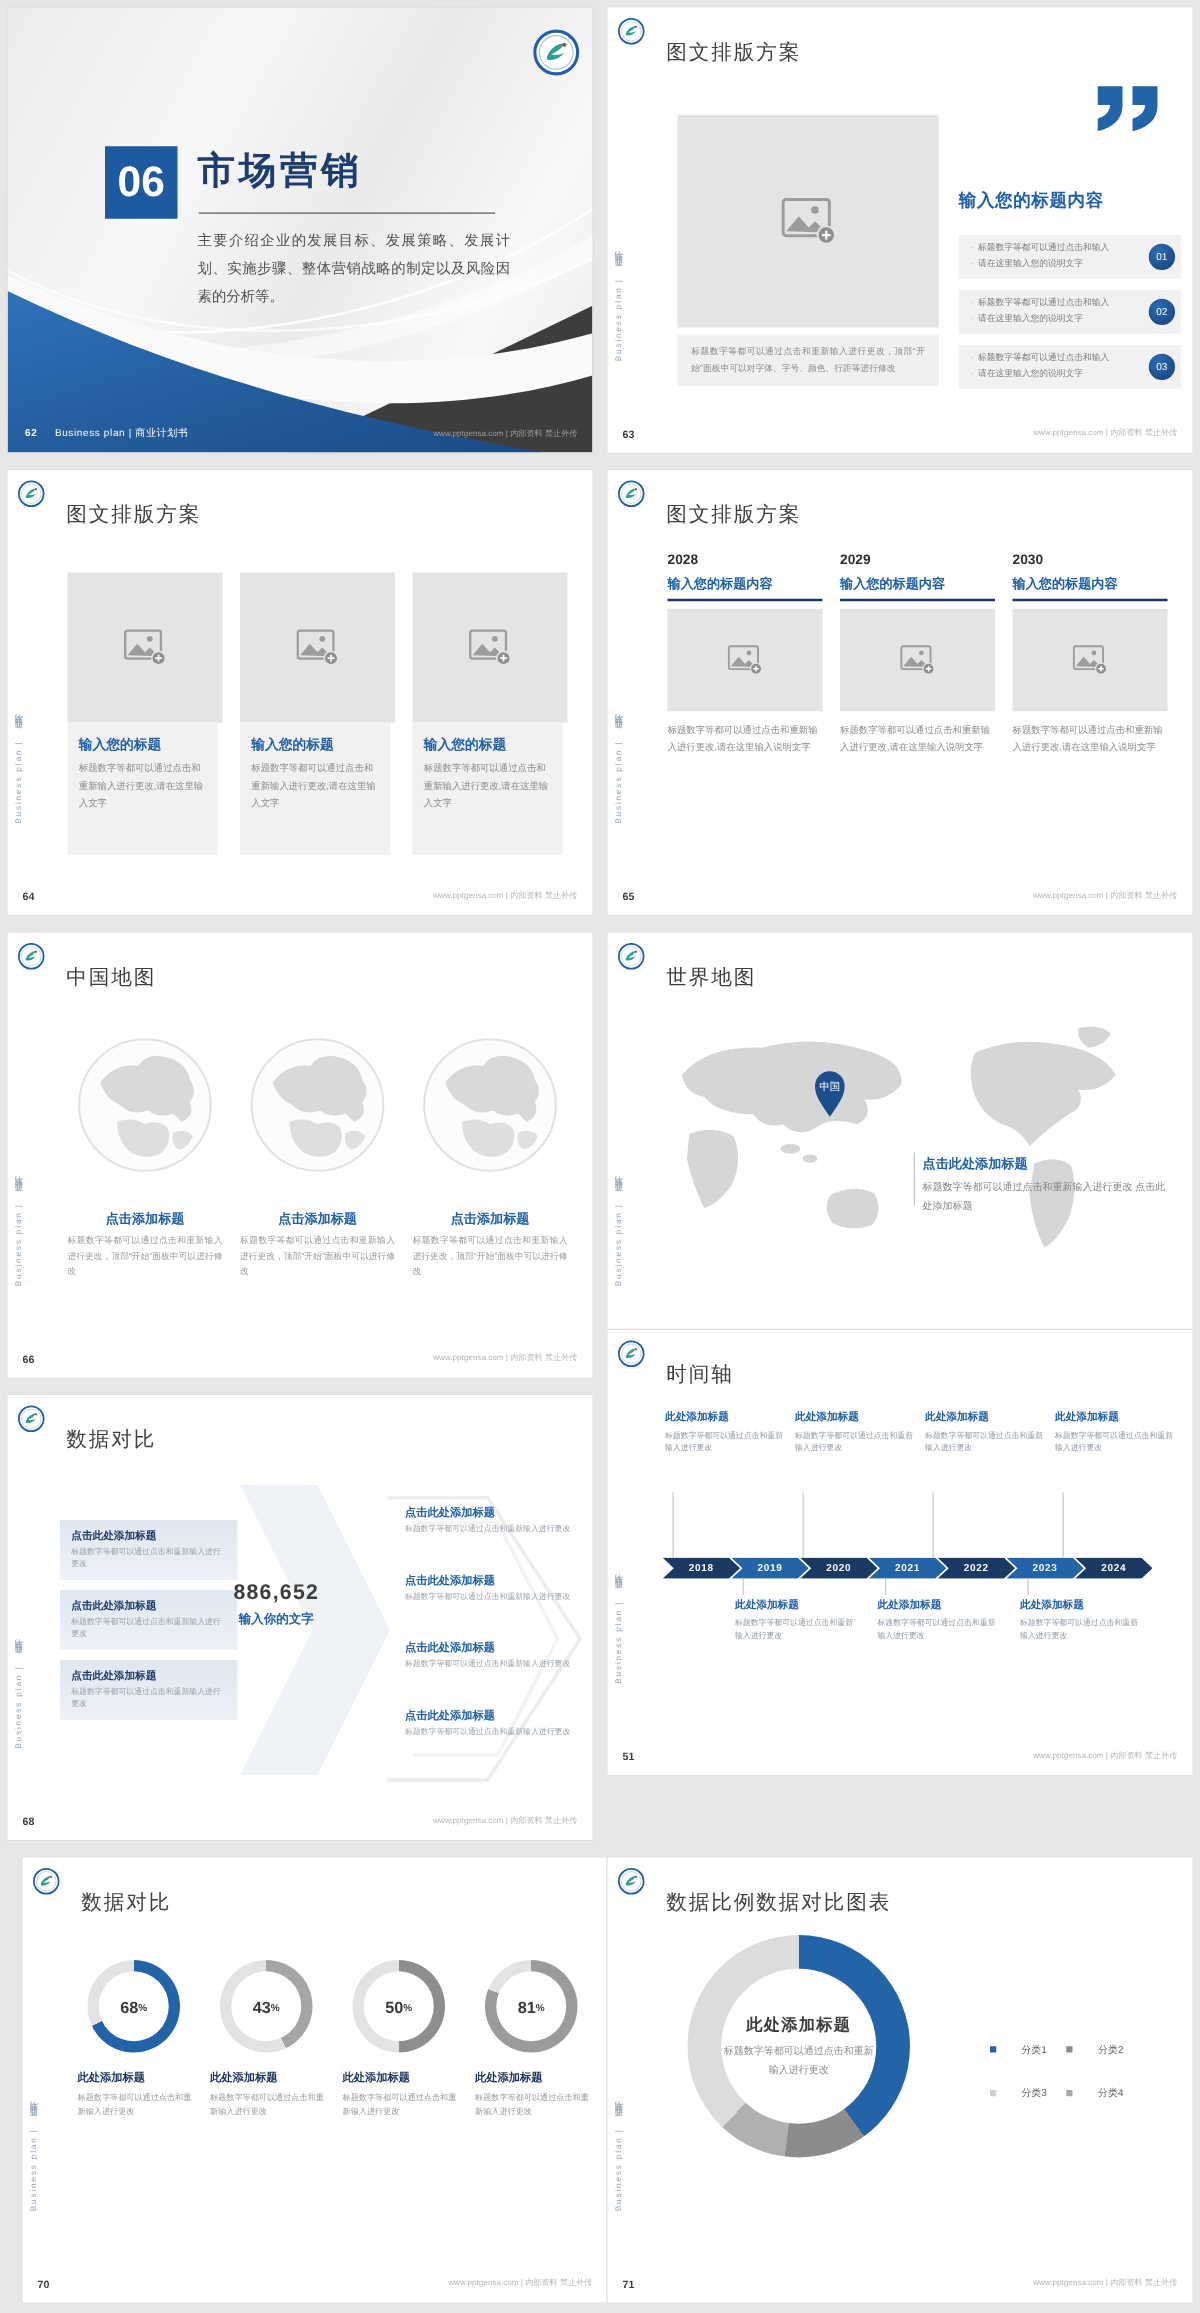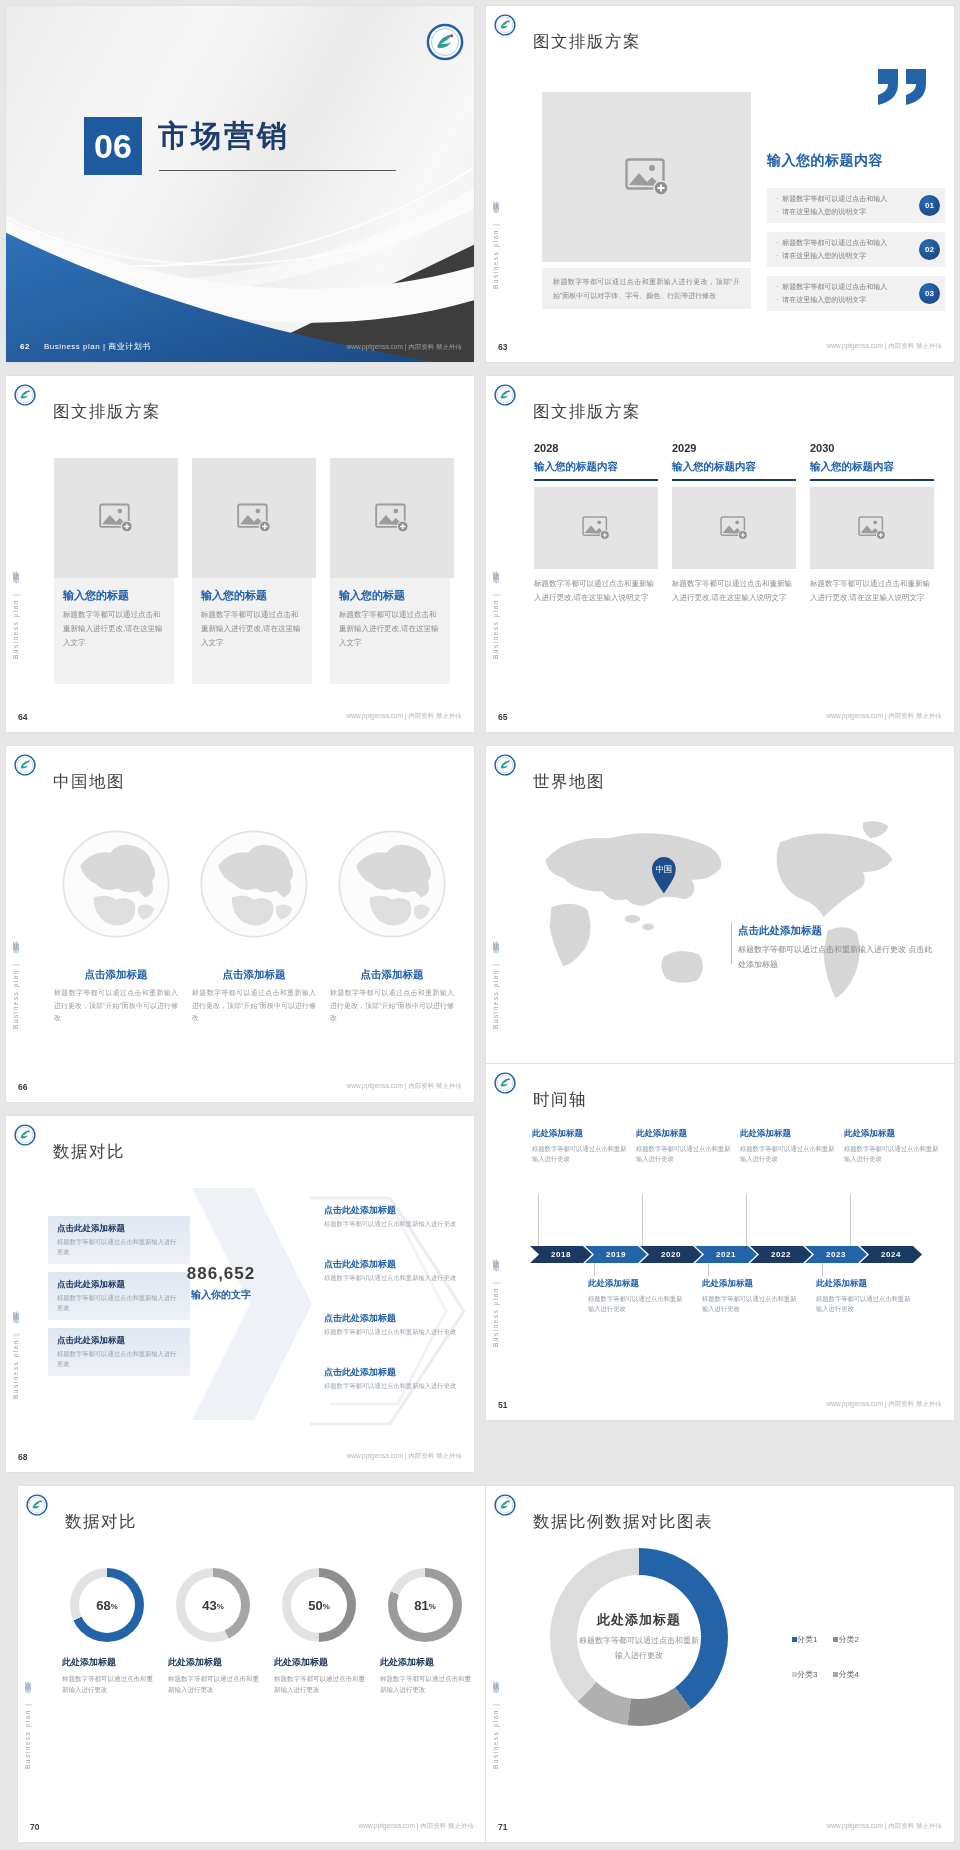--- a/index.html
+++ b/index.html
@@ -35,21 +35,21 @@
 .cfoot .n{font-weight:bold}
 .curl{position:absolute;right:12px;bottom:10px;font-size:6.5px;color:#9d9d9d}
 
 .ph63{left:56px;top:86px;width:209px;height:170px}
 .cap63{position:absolute;left:56px;top:262px;width:209px;background:#f0f0f0;padding:7px 11px;font-size:7px;color:#8a8a8a;line-height:1.95;text-align:justify}
 .quote63{position:absolute;left:392px;top:62px;width:52px;height:38px}
 .h63{position:absolute;left:281px;top:146px;font-size:14px;font-weight:bold;color:#2060a8;letter-spacing:.5px}
 .row63{position:absolute;left:281px;width:178px;height:35px;background:#f1f1f1;padding:5px 9px}
 .row63 .bl{font-size:7px;color:#7d7d7d;line-height:1.8}
 .row63 .bl::before{content:"·";margin-right:4px;color:#9a9a9a}
-.numcirc{position:absolute;right:5px;top:7px;width:21px;height:21px;border-radius:50%;background:radial-gradient(circle at 35% 30%,#2a6cb5,#173f78);color:#fff;font-size:8px;font-weight:bold;display:flex;align-items:center;justify-content:center}
+.numcirc{position:absolute;right:5px;top:7px;width:21px;height:21px;border-radius:50%;background:radial-gradient(circle at 35% 30%,#2a6cb5,#173f78);color:#fff;font-size:8px;font-weight:normal;display:flex;align-items:center;justify-content:center}
 
 .col3{position:absolute;width:120px}
 .c64 .img{position:relative;width:124px;height:120px;background:#e4e4e4;display:flex;align-items:center;justify-content:center}
 .c64 .card{background:#f1f1f1;padding:10px 9px;height:106px}
 .c64 h3{font-size:11px;color:#2060a8;margin-bottom:5px}
 .c64 p{font-size:7.5px;color:#8c8c8c;line-height:1.85}
 .c65 .yr{font-size:11px;font-weight:bold;color:#303030;margin-bottom:6px}
 .c65 h3{font-size:10.5px;color:#2060a8;margin-bottom:5px}
 .c65 .ul{width:124px;height:2px;background:#1b3a63;margin-bottom:6px}
 .c65 .img{position:relative;width:124px;height:82px;background:#e4e4e4;display:flex;align-items:center;justify-content:center;margin-bottom:8px}
@@ -99,21 +99,21 @@
 .it70 h3{font-size:9px;color:#1c355c;margin-top:14px}
 .it70 p{font-size:6.5px;color:#999;line-height:1.7;margin-top:4px}
 
 .d71{position:absolute;left:64px;top:62px;width:178px;height:178px}
 .d71::after{content:"";position:absolute;inset:27px;background:#fff;border-radius:50%}
 .ctr71{position:absolute;left:64px;top:62px;width:178px;height:178px;display:flex;flex-direction:column;align-items:center;justify-content:center;z-index:1}
 .ctr71 h3{font-size:13px;color:#3c3c3c;letter-spacing:1px}
 .ctr71 p{font-size:8px;color:#8d8d8d;line-height:1.8;width:124px;text-align:center;margin-top:5px}
 .leg71{position:absolute;left:306px;top:148px}
 .leg71 .lr{display:flex;gap:16px;margin-bottom:24px}
-.leg71 .li{display:flex;align-items:center;gap:0;font-size:8px;color:#5f5f5f}
+.leg71 .li{display:flex;align-items:center;gap:20px;font-size:8px;color:#5f5f5f}
 .sw{width:5px;height:5px;display:inline-block}
 h1,h2,h3{font-weight:bold}
 </style>
 </head>
 <body>
 
 <svg width="0" height="0" style="position:absolute" aria-hidden="true">
   <defs>
     <g id="logo">
       <circle cx="20" cy="20" r="18" fill="#fff" stroke="#2160a8" stroke-width="2.6"></circle>
@@ -140,20 +140,21 @@
 <section class="slide cover" id="s62">
   <div class="arc a2"></div>
   <div class="arc a1"></div>
   <div class="arc a3"></div>
   <svg class="clogo" viewBox="0 0 40 40">
       <use href="#logo"></use>
     </svg>
   <div class="badge06">06</div>
   <h1 class="ctitle">市场营销</h1>
   <div class="cline"></div>
+  <p class="cdesc">主要介绍企业的发展目标、发展策略、发展计划、实施步骤、整体营销战略的制定以及风险因素的分析等。</p>
   <svg class="cshapes" viewBox="0 0 470 358" preserveAspectRatio="none">
     <defs>
       <linearGradient id="bluewave" x1="0" y1="0" x2="1" y2="1">
         <stop offset="0" stop-color="#2e72b8"></stop>
           <stop offset="1" stop-color="#1b4a85"></stop>
       </linearGradient>
     </defs>
     <polygon points="225,358 470,240 470,358" fill="#3d3d3d"></polygon>
     <path d="M0,215 C150,285 320,305 470,262 L470,296 C320,340 150,316 0,252 Z" fill="#fafafa"></path>
     <path d="M0,228 C140,296 280,332 430,358 L0,358 Z" fill="url(#bluewave)"></path>

